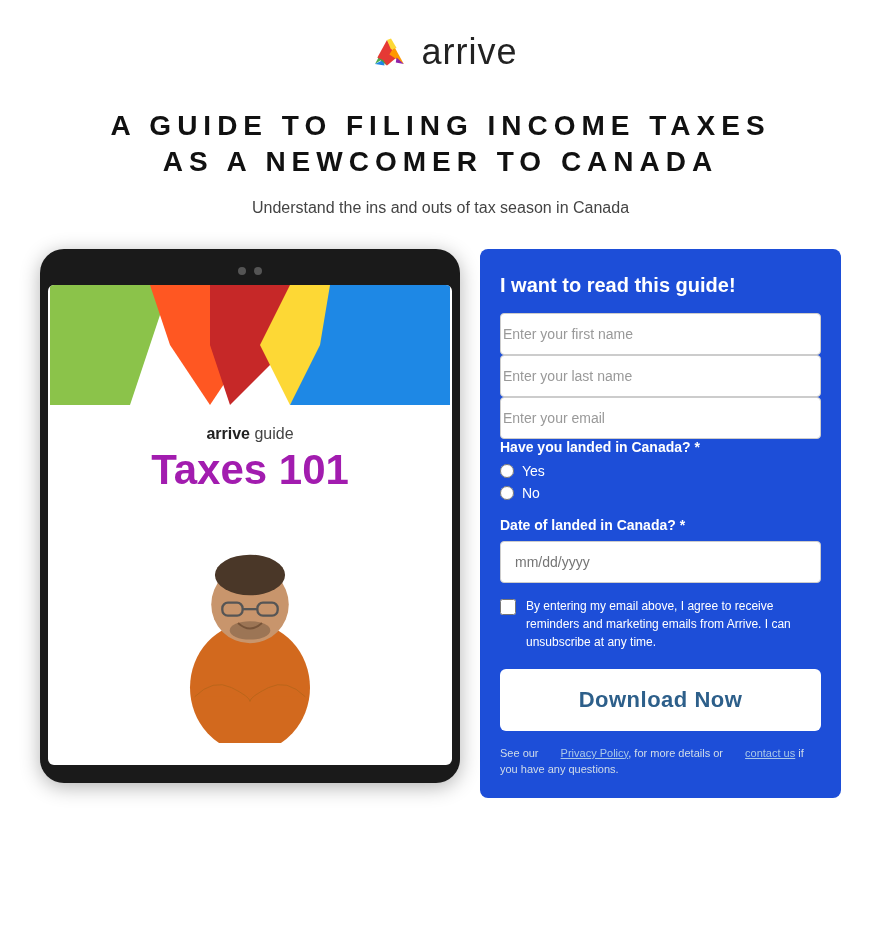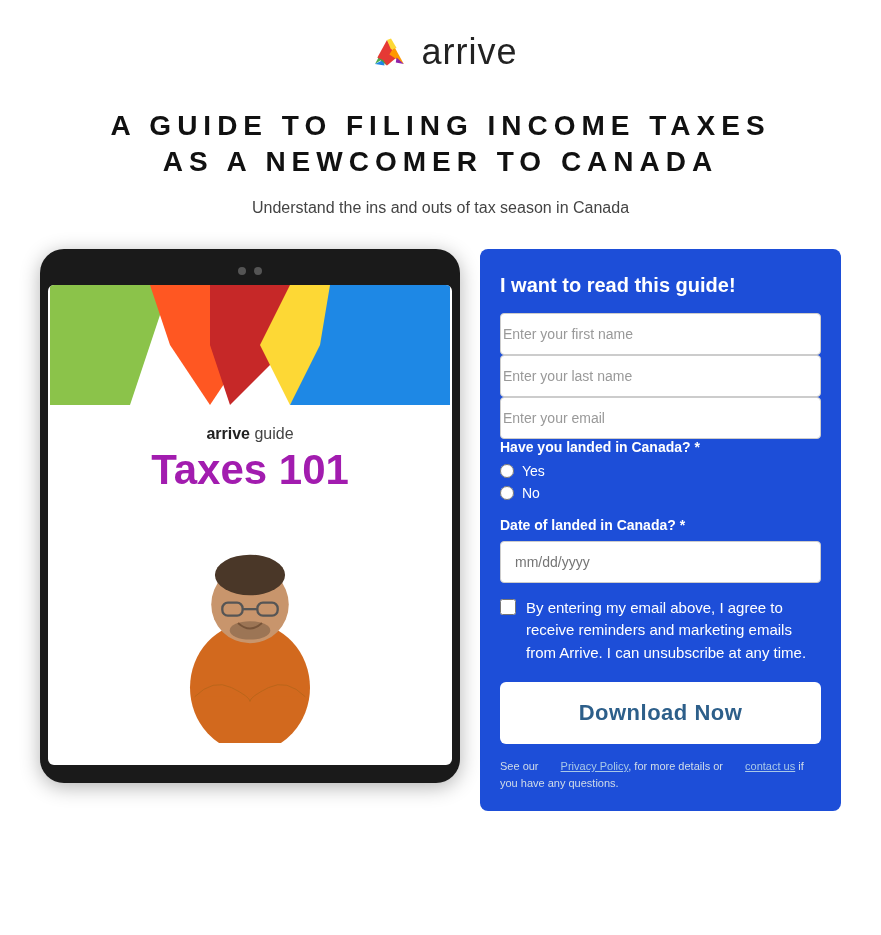--- a/index.html
+++ b/index.html
@@ -200,21 +200,21 @@
     .consent-checkbox {
       flex-shrink: 0;
       width: 16px;
       height: 16px;
       margin-top: 2px;
       accent-color: #2d5f8a;
       border: 1px solid #ccc;
       background: #fff;
     }
     .consent-text {
-      font-size: 15px;
+      font-size: 12px;
       color: #fff;
       line-height: 1.5;
     }
 
     .download-btn {
       width: 100%;
       padding: 18px;
       background: #fff;
       color: #2d5f8a;
       border: none;

